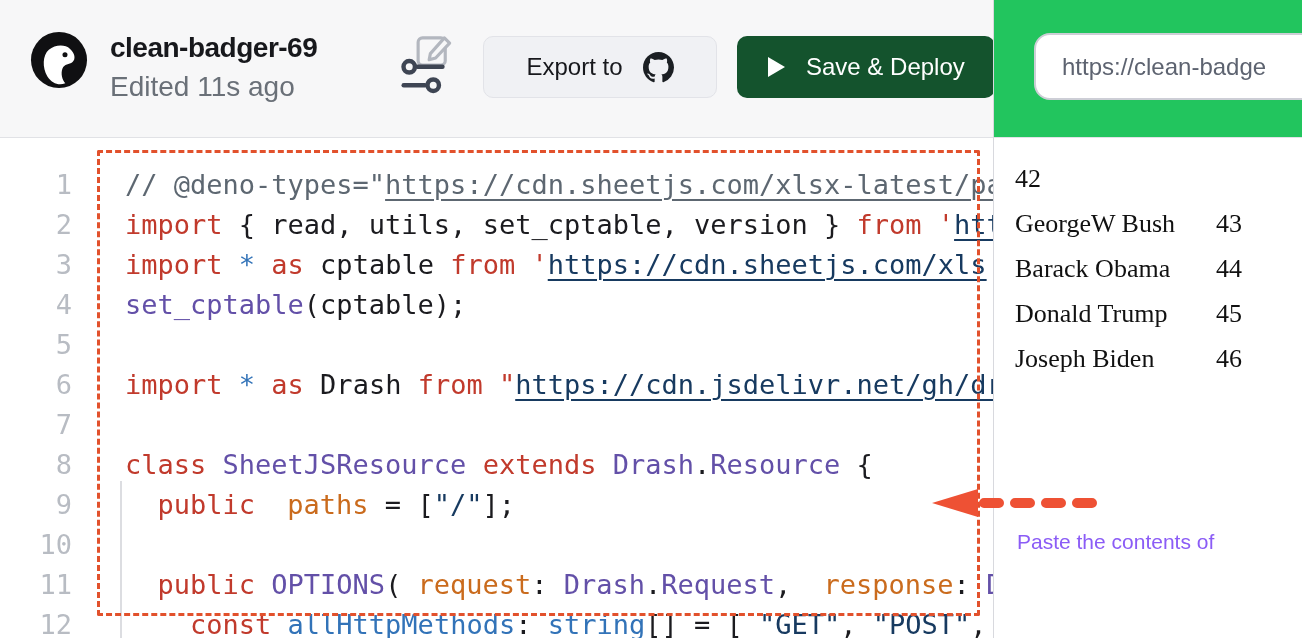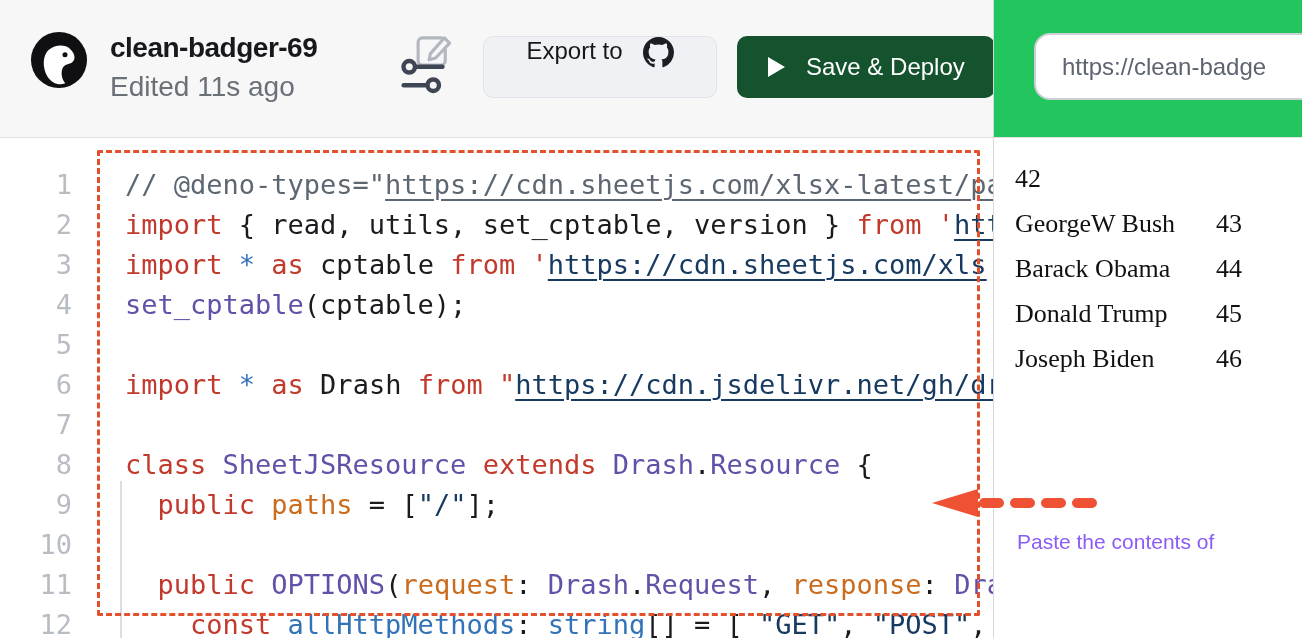--- a/index.html
+++ b/index.html
@@ -12,41 +12,41 @@
             background:#f7f7f8; border-bottom:1px solid #e1e2e6; z-index:1; }
   .logo { position:absolute; left:30px; top:31px; width:58px; height:58px; }
   .proj-title { position:absolute; left:110px; top:32px; font-size:28px; font-weight:700;
                 color:#17181c; letter-spacing:-0.5px; }
   .proj-sub { position:absolute; left:110px; top:71px; font-size:28px; color:#6a7078; }
   .edit-ic { position:absolute; left:412px; top:30px; width:42px; height:42px; cursor:pointer; }
   .tune-ic { position:absolute; left:400px; top:56px; width:48px; height:40px; cursor:pointer; }
 
   .btn-export { position:absolute; left:483px; top:36px; width:234px; height:62px;
                 background:#f0f1f4; border:1px solid #e2e3e8; border-radius:10px;
-                display:flex; align-items:flex-start; justify-content:center; gap:20px;
+                display:flex; align-items:center; justify-content:center; gap:20px;
                 font-size:24px; color:#17181c; cursor:pointer; }
   .btn-save { position:absolute; left:737px; top:36px; height:62px; padding:0 30px;
               background:#14532d; border:none; border-radius:10px;
               display:flex; align-items:center; gap:20px;
               font-size:24px; font-weight:500; color:#fff; white-space:nowrap; cursor:pointer; }
 
   
   .editor { position:absolute; left:0; top:139px; width:993px; height:499px;
             background:#fff; overflow:hidden; z-index:1;
             font-family:"DejaVu Sans Mono", monospace; font-size:27px; }
   .indent-guide { position:absolute; left:120px; top:342px; width:2px; height:160px;
                   background:#dcdde1; }
   .lines { position:absolute; top:25px; left:0; width:1400px; }
   .row { display:flex; height:40px; align-items:center; white-space:pre; }
   .ln { width:72px; flex:none; text-align:right; color:#b8bcc3; }
   .code { margin-left:53px; color:#1b1b1f; }
   .tk-k  { color:#c13a2c; }
   .tk-b  { color:#3273b8; }
   .tk-p  { color:#6350a8; }
-  .tk-o  { color:#ca6b1d; }
+  .tk-o  { color:#ca6b1d;margin-left:16px; }
   .tk-s  { color:#173a60; }
   .tk-su { color:#173a60; text-decoration:underline; text-decoration-thickness:2px; text-underline-offset:5px; }
   .tk-cm { color:#5d6771; }
   .tk-cmu{ color:#5d6771; text-decoration:underline; text-decoration-thickness:2px; text-underline-offset:5px; }
   .tk-d  { color:#1b1b1f; }
 
   .dashed-box { position:absolute; left:97px; top:11px; width:883px; height:466px;
                 border:3px dashed #e2512c; border-radius:2px; pointer-events:none; }
 
   

